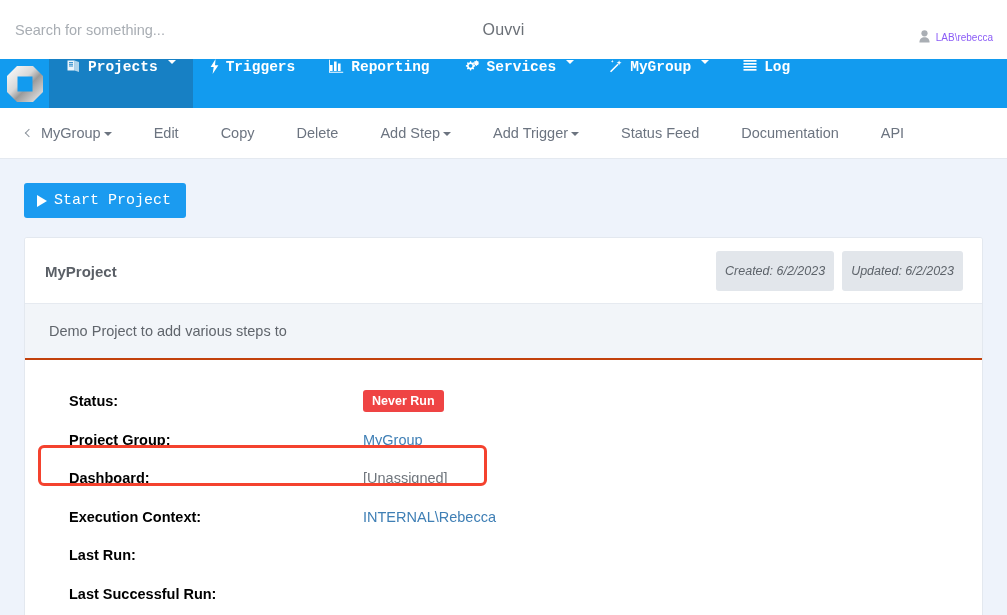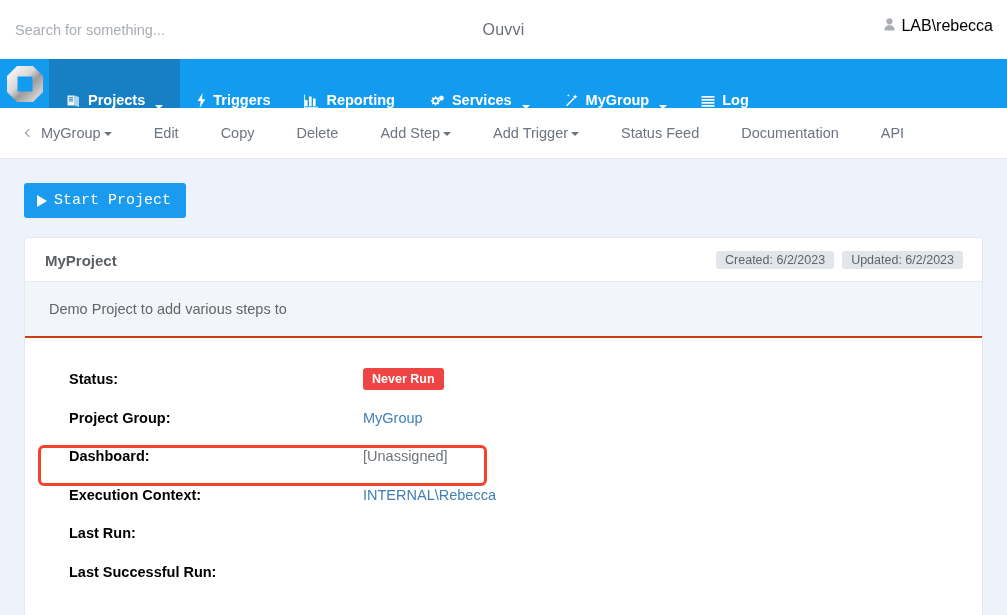--- a/index.html
+++ b/index.html
@@ -45,56 +45,57 @@
     left: 0; right: 0;
     text-align: center;
     font-size: 16px;
     color: #6b7077;
     letter-spacing: .2px;
     pointer-events: none;
   }
   .user-area {
     position: absolute;
     right: 14px;
-    top: 0;
+    top: 12px;
     height: 51px;
     display: flex;
     align-items: center;
     gap: 6px;
-    font-size: 16px;
-    color: #000000;
+    font-size: 10px;
+    color: #8b5cf6;
   }
   .user-icon { display: block; }
 
   
   .mainnav {
     height: 49px;
     background: #129bef;
     display: flex;
     align-items: stretch;
   }
   .logo-cell {
     width: 49px;
     min-width: 49px;
     display: flex;
     align-items: center;
     justify-content: center;
     background: #129bef;
   }
   .nav-item {
     display: flex;
-    align-items: flex-end;
+    align-items: flex-start;
     gap: 7px;
     padding: 0 17px;
     color: #ffffff;
     font-size: 14.5px;
     font-weight: bold;
     text-decoration: none;
     white-space: nowrap;
     cursor: pointer;
+    font-family: Liberation Mono, monospace;
   }
   .nav-item.active { background: #1780c4; }
   .nav-item .nav-ico { display: flex; align-items: center; }
   .caret {
     display: inline-block;
     width: 0; height: 0;
     border-left: 4px solid transparent;
     border-right: 4px solid transparent;
     border-top: 4px solid currentColor;
     margin-left: 3px;
@@ -175,21 +176,22 @@
     font-size: 15px;
     font-weight: bold;
     color: #5a5f66;
   }
   .badges { display: flex; gap: 8px; }
   .badge-meta {
     background: #e2e6eb;
     color: #5e646b;
     font-size: 12.5px;
     border-radius: 3px;
-    padding: 2px 9px;
+    padding: 13px 9px;
+    font-style: italic;
   }
   .panel-desc {
     background: #f2f5f9;
     border-top: 1px solid #e6eaf0;
     border-bottom: 2px solid #c2410c;
     padding: 19px 20px 19px 24px;
     font-size: 14.5px;
     color: #60656c;
   }
   .panel-body {

